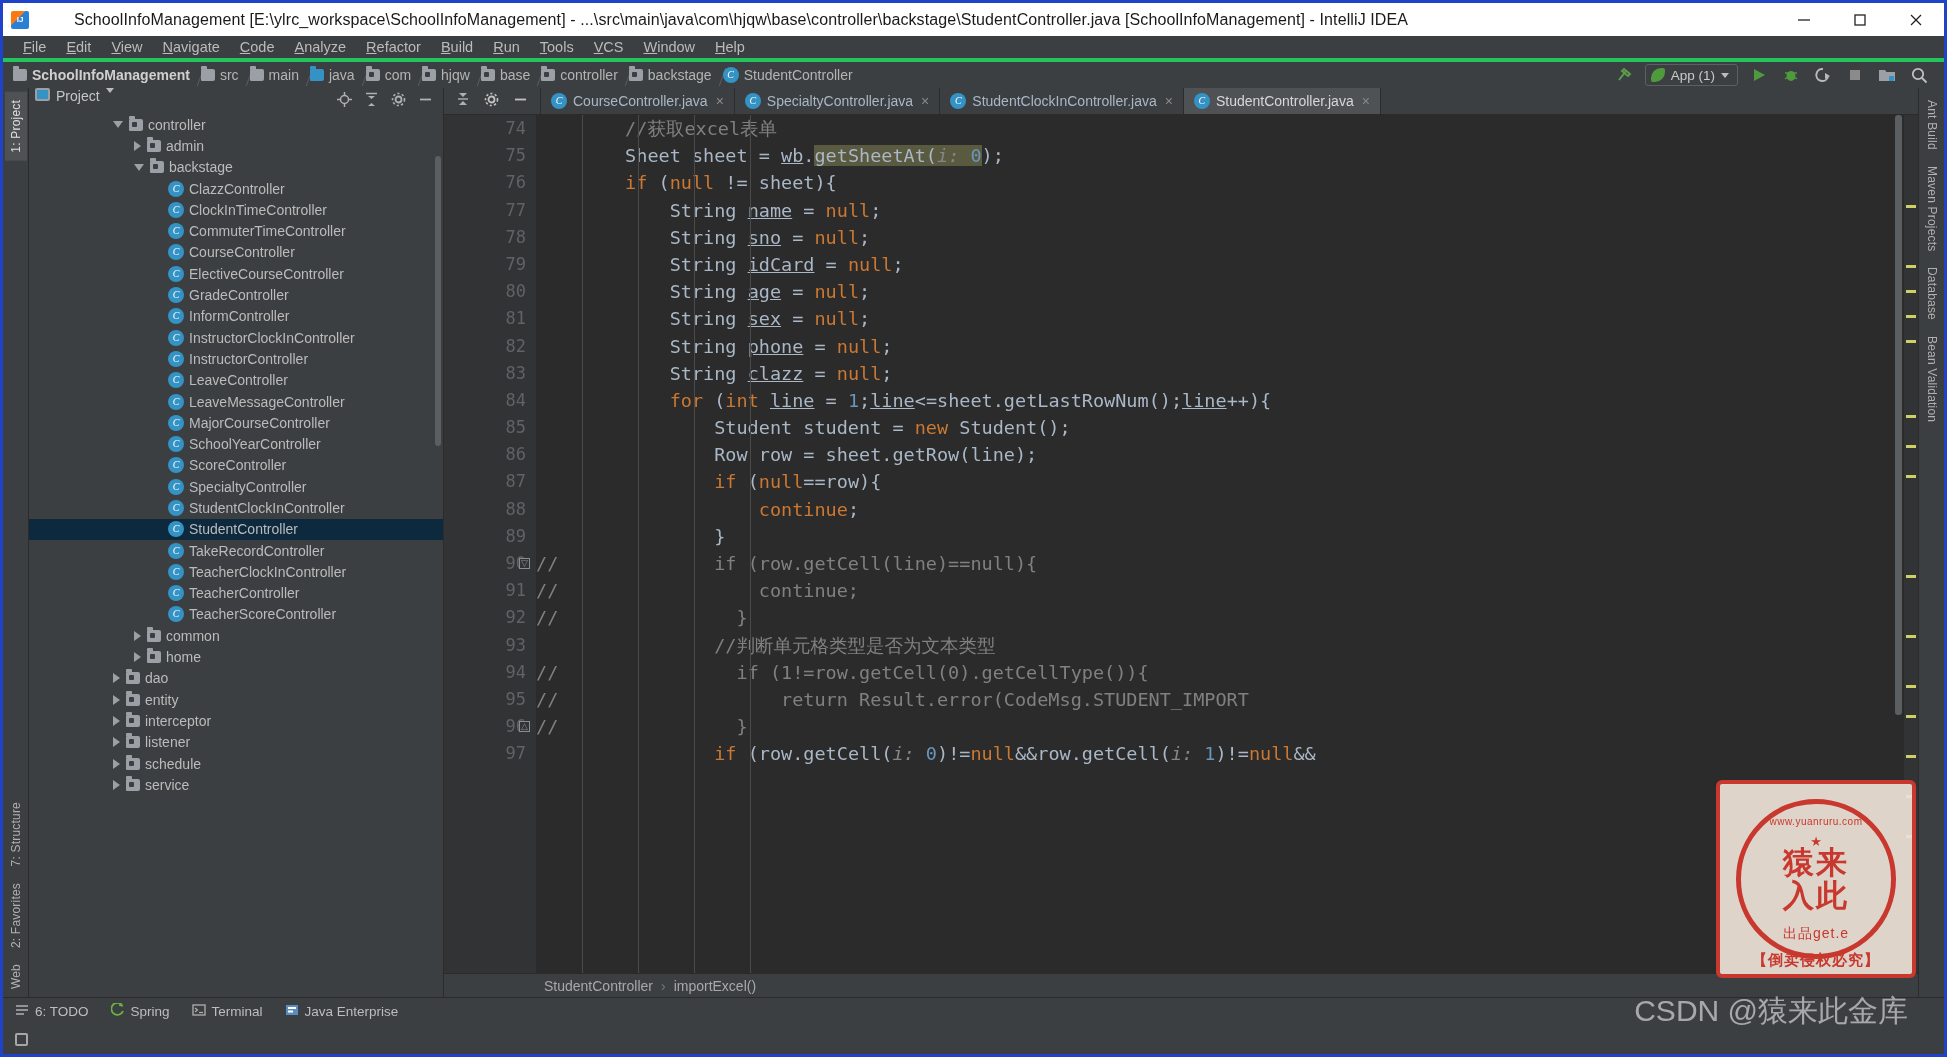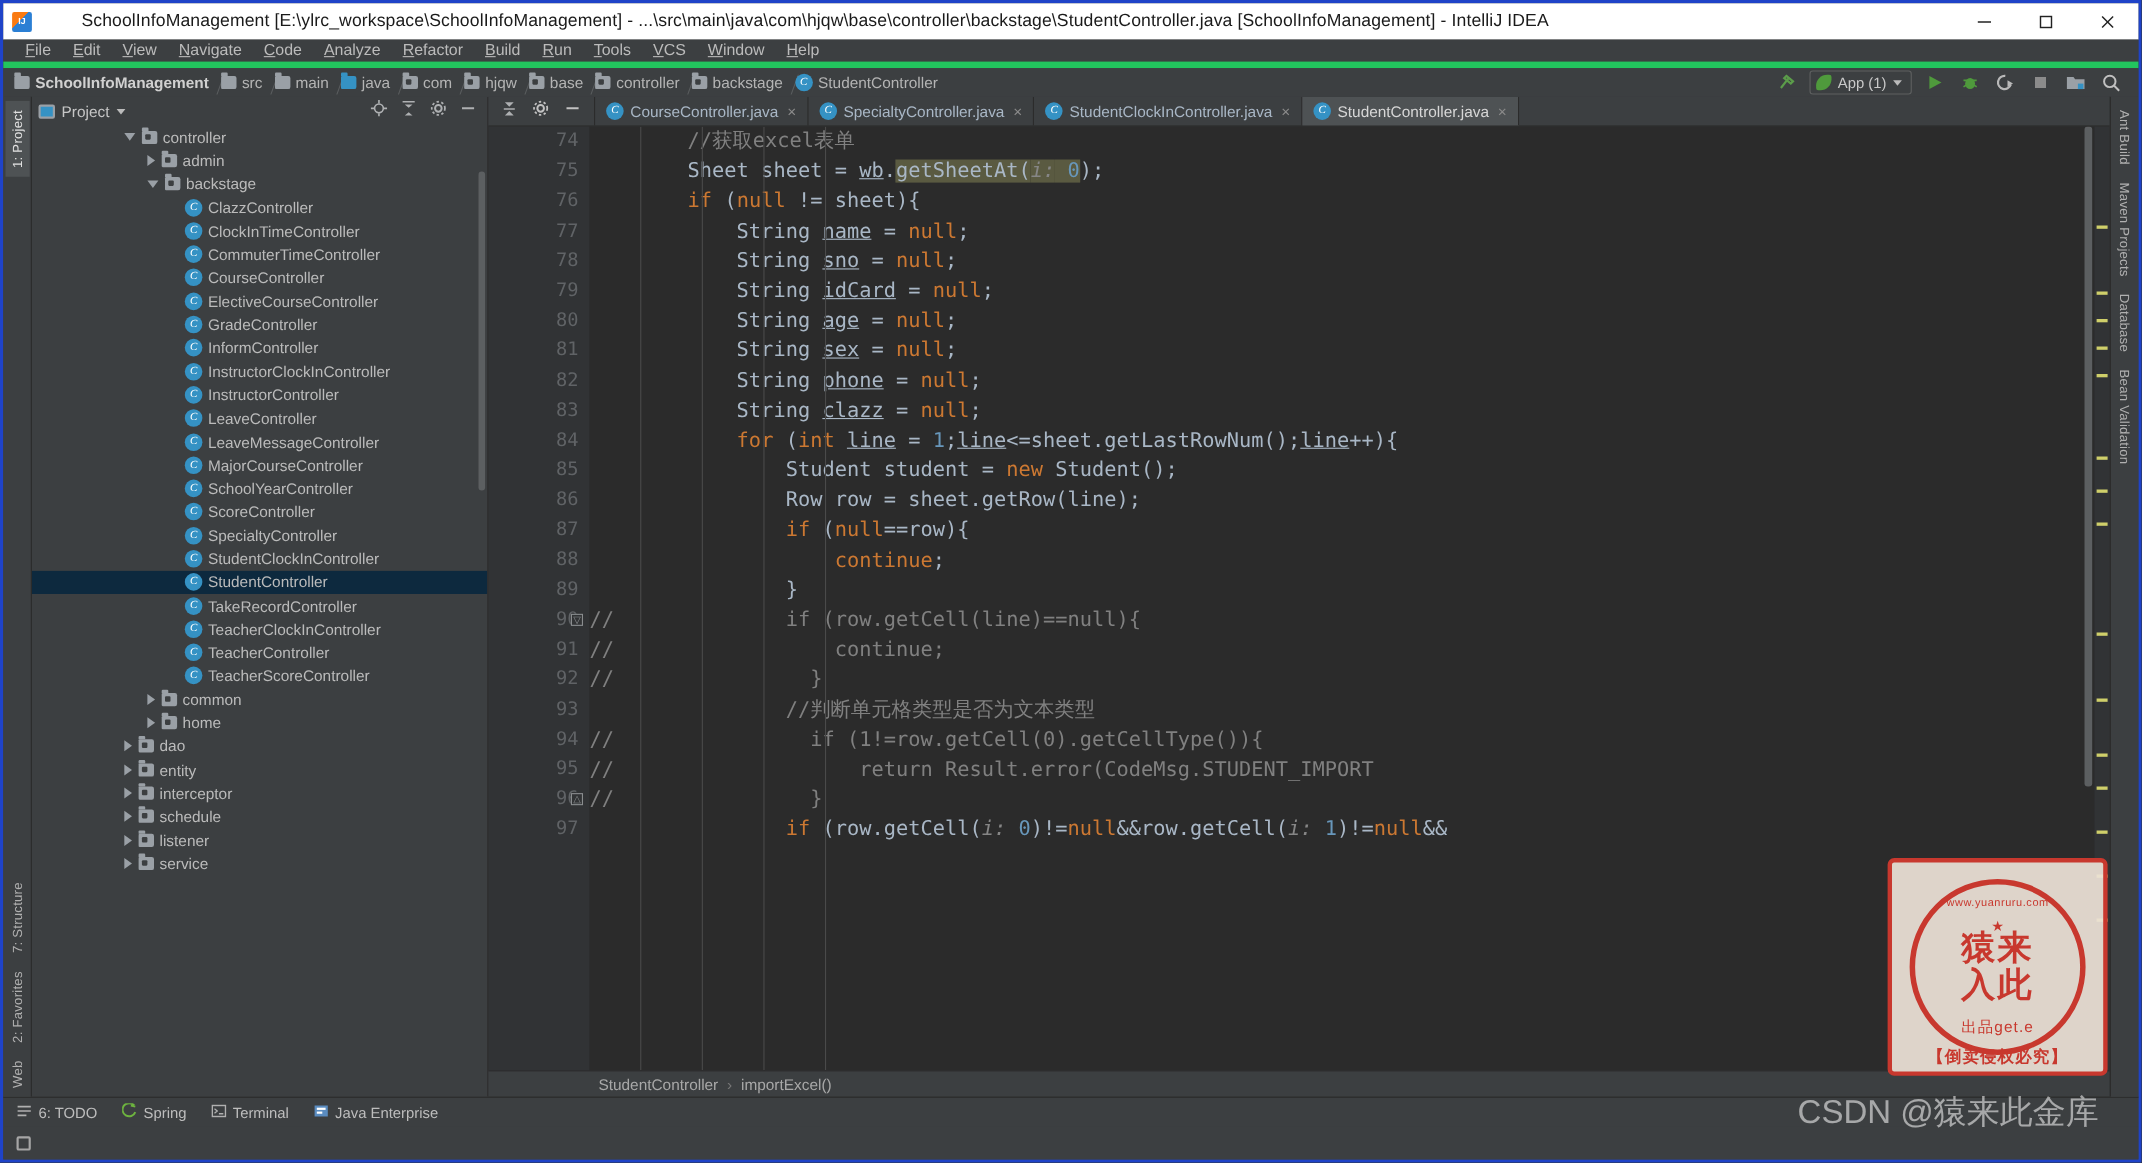--- a/index.html
+++ b/index.html
@@ -43,21 +43,21 @@
     width: 56px; height: 100%;
     display: flex; align-items: center; justify-content: center;
     color: #222;
   }
   .win-btn svg { display: block; }
 
   
   .menubar {
     height: 26px; background: #3c3f41; display: flex; align-items: center;
     padding-left: 10px; flex: none;
-    border-bottom: 6px solid #22c55e;
+    border-bottom: 4px solid #22c55e;
   }
   .menu-item {
     font-size: 14.5px; color: #bbbbbb; padding: 2px 10px;
     white-space: nowrap;
   }
   .menu-item u { text-decoration: underline; }
 
   
   .navbar {
     height: 26px; background: #3c3f41; display: flex; align-items: center;
@@ -136,21 +136,21 @@
   .vtab.rot180 { transform: rotate(180deg); }
   .strip-spacer { flex: 1; }
 
   
   .project-panel {
     width: 415px; background: #3c3f41; flex: none;
     display: flex; flex-direction: column; min-height: 0;
     border-right: 1px solid #2b2b2b;
   }
   .panel-head {
-    height: 26px; display: flex; align-items: center; gap: 6px;
+    height: 26px; display: flex; gap: 6px;
     padding: 0 6px; flex: none;
   }
   .panel-head .ph-title { font-size: 14px; color: #c6c6c6; }
   .ico-proj {
     width: 15px; height: 13px; border: 2px solid #9aa0a6; background: #3592c4;
     border-radius: 2px; flex: none;
   }
   .ph-actions { margin-left: auto; display: flex; align-items: center; gap: 12px; padding-right: 4px; }
   .tree {
     flex: 1; overflow: hidden; position: relative;
@@ -622,26 +622,26 @@
             <span>entity</span>
           </div>
           <div class="trow" style="padding-left: 84px;">
             <span class="tri"></span>
             <span class="ico-folder pkg"></span>
             <span>interceptor</span>
           </div>
           <div class="trow" style="padding-left: 84px;">
             <span class="tri"></span>
             <span class="ico-folder pkg"></span>
-            <span>schedule</span>
+            <span>listener</span>
           </div>
           <div class="trow" style="padding-left: 84px;">
             <span class="tri"></span>
             <span class="ico-folder pkg"></span>
-            <span>listener</span>
+            <span>schedule</span>
           </div>
           <div class="trow" style="padding-left: 84px;">
             <span class="tri"></span>
             <span class="ico-folder pkg"></span>
             <span>service</span>
           </div>
         </div>
     </div>
 
     <div class="editor-area">

